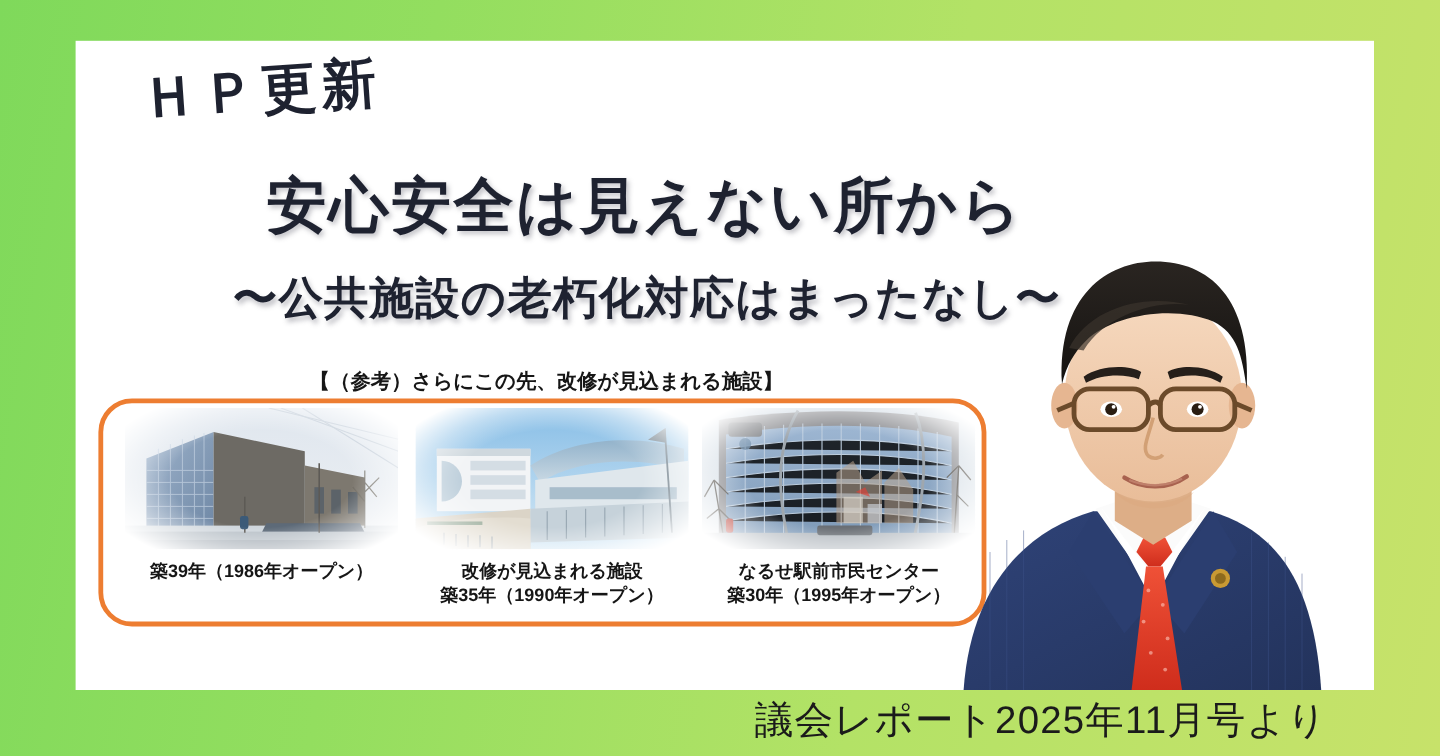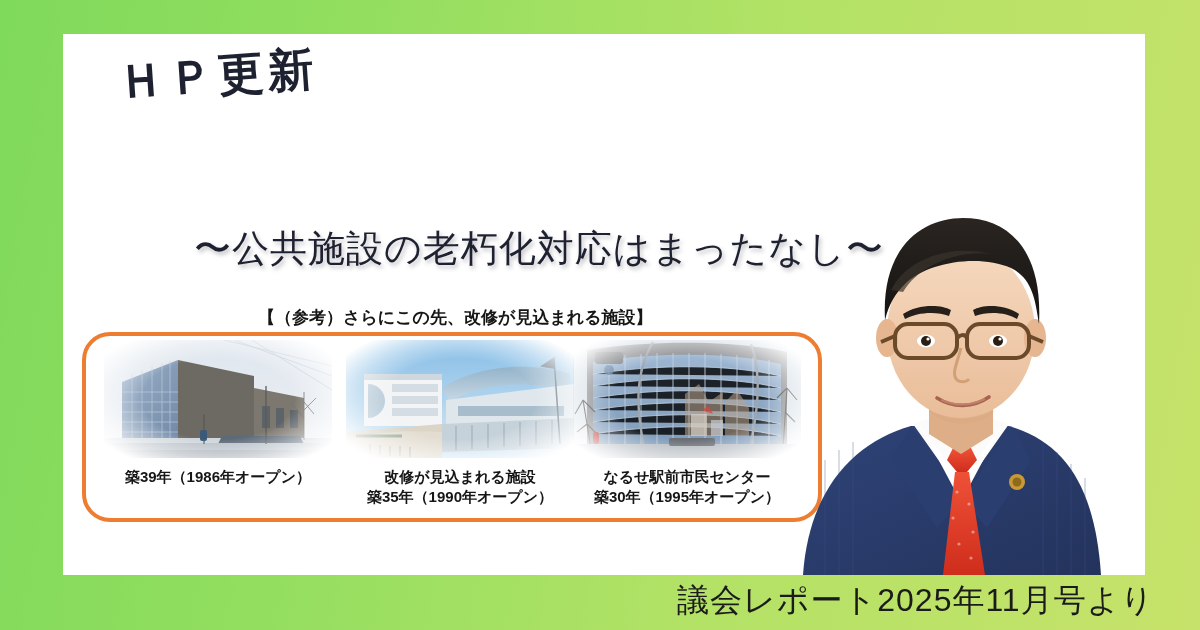--- a/index.html
+++ b/index.html
@@ -29,21 +29,21 @@
 
   
   #main-title {
     position:absolute; left:222px; top:138px; z-index:6;
     font-size:50px; font-weight:bold; letter-spacing:2px;
     color:#1e2230; white-space:nowrap;
     text-shadow:2px 3px 4px rgba(120,120,130,.45);
   }
   #sub-title {
     position:absolute; left:194px; top:224px; z-index:6;
-    font-size:37px; font-weight:normal; letter-spacing:1px;
+    font-size:37px; font-weight:bold; letter-spacing:1px;
     color:#1e2230; white-space:nowrap;
     text-shadow:2px 3px 4px rgba(120,120,130,.45);
   }
 
   
   #ref-caption {
     position:absolute; left:258px; top:306px; z-index:6;
     font-size:17px; font-weight:bold; color:#161616; white-space:nowrap;
   }
 
@@ -53,54 +53,55 @@
     border:4px solid #ed7d31; border-radius:28px; background:transparent; z-index:3;
   }
 
   
   .facility {
     position:absolute; top:340px; width:238px; z-index:4;
     display:flex; flex-direction:column; align-items:center;
   }
   #fac-0 { left:99px; }
   #fac-1 { left:341px; }
-  #fac-2 { left:568px;align-items:center; }
+  #fac-2 { left:580px;align-items:center; }
 
   .photo {
     width:228px; height:118px; position:relative; overflow:hidden;
     -webkit-mask-image:radial-gradient(ellipse 64% 66% at 50% 50%,#000 52%,rgba(0,0,0,.55) 74%,rgba(0,0,0,0) 97%);
             mask-image:radial-gradient(ellipse 64% 66% at 50% 50%,#000 52%,rgba(0,0,0,.55) 74%,rgba(0,0,0,0) 97%);
   }
   .photo svg { display:block; width:100%; height:100%; }
 
   .cap { margin-top:9px; text-align:center; line-height:1.34;
          font-size:15px; font-weight:bold; color:#161616; white-space:nowrap; }
 
   
   #portrait {
     position:absolute; left:795px; top:192px; width:330px; height:383px;
     z-index:5; pointer-events:none;
   }
   #portrait svg { display:block; width:100%; height:100%; }
 
   
   #footer-note {
-    position:absolute; left:677px; top:579px; z-index:8;
+    position:absolute; left:629px; top:579px; z-index:8;
     font-size:32px; letter-spacing:1px; color:#1b1b1b; white-space:nowrap;
   }
 </style>
 </head>
 <body>
 
 <div id="stage">
 
   <div id="card"></div>
 
   <div id="hp-badge">ＨＰ更新</div>
 
+  <div id="main-title">安心安全は見えない所から</div>
 
   <div id="sub-title">〜公共施設の老朽化対応はまったなし〜</div>
 
   <div id="ref-caption">【（参考）さらにこの先、改修が見込まれる施設】</div>
 
   <div id="facility-box"></div>
 
   <div class="facility" id="fac-0">
     <div class="photo">
       <svg viewBox="0 0 228 118" preserveAspectRatio="none" aria-hidden="true">

